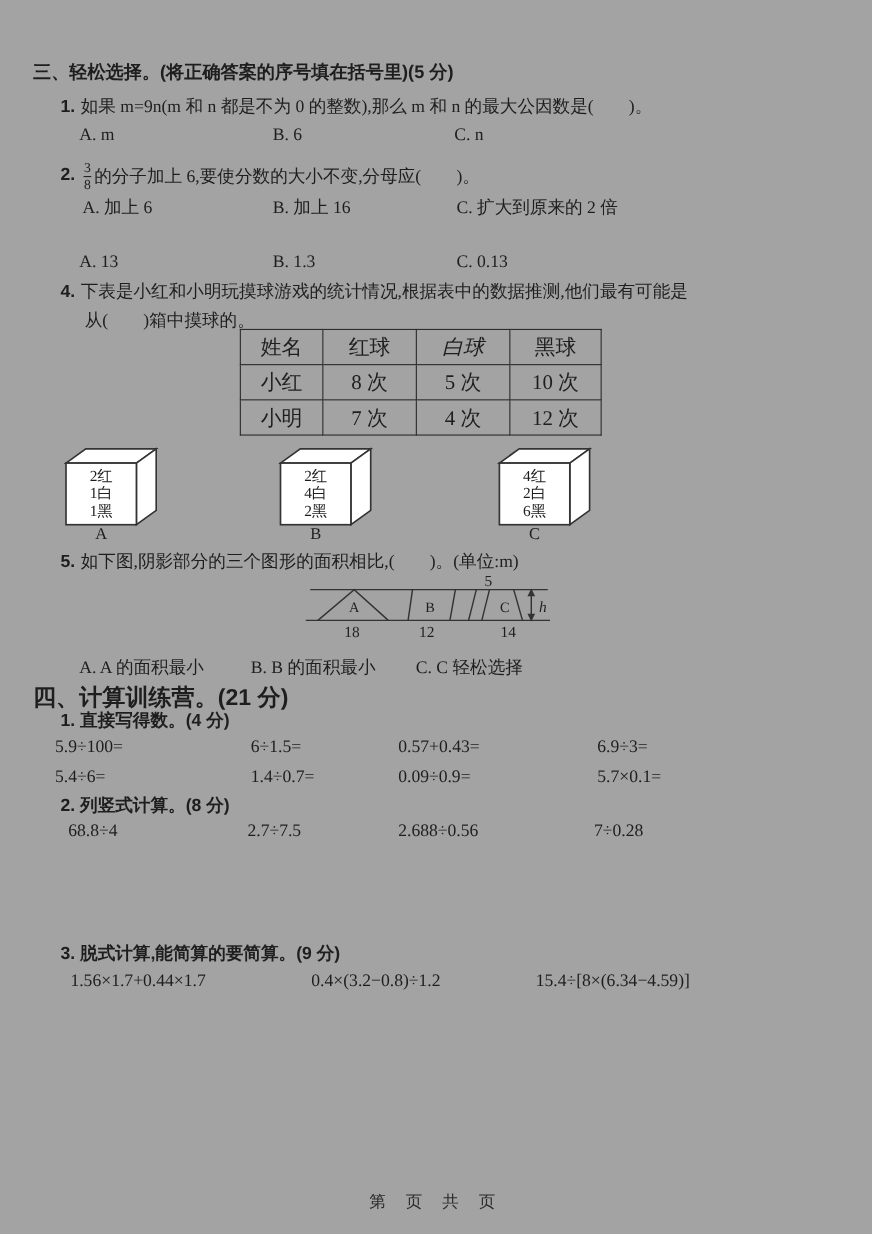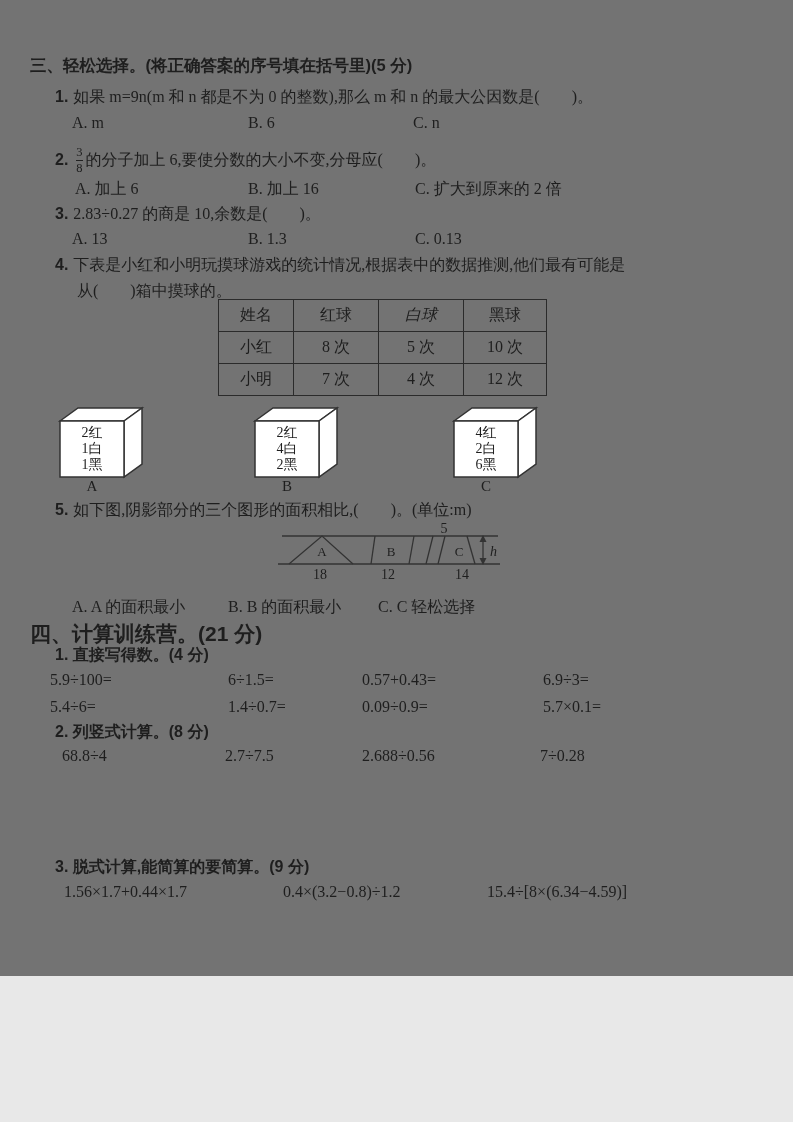--- a/index.html
+++ b/index.html
@@ -1,31 +1,31 @@
 <!DOCTYPE html>
 <html><head>
 <meta charset="utf-8">
 <style>
   html,body{margin:0;padding:0;background:#e8e8e8;}
   .page{
-    position:relative;width:793px;height:976px;background:#737373;
+    position:relative;width:793px;height:1122px;background:#a3a3a3;
     margin:0 auto;overflow:hidden;color:#1e1e1e;
     font-family:"Liberation Serif", serif;font-size:16px;
   }
   .abs{position:absolute;white-space:nowrap;}
   .hei{font-family:"Liberation Sans", sans-serif;font-weight:600;}
   .qnum{font-family:"Liberation Sans", sans-serif;font-weight:700;margin-right:5px;}
   .opt{position:absolute;white-space:nowrap;text-align:center;}
   .qline{display:flex;align-items:center;}
   .frac{display:inline-flex;flex-direction:column;align-items:center;line-height:1;
         font-size:12.5px;margin:0 3px;vertical-align:middle;}
   .frac .bar{width:100%;border-top:1.3px solid #222;margin:1.5px 0;height:0;}
   .qtable{position:absolute;left:218px;top:299px;border-collapse:collapse;}
   .qtable td{border:1.6px solid #2b2b2b;text-align:center;vertical-align:middle;
-             font-size:16px;height:31px;padding:0;}
+             font-size:19px;height:31px;padding:0;}
   .qtable .c0{width:74px;} .qtable .c1{width:84px;} .qtable .c2{width:84px;font-style:italic;} .qtable .c3{width:82px;}
   .cube-label{position:absolute;width:68px;text-align:center;font-size:15px;
               font-family:"Liberation Serif", serif;}
   svg text{font-family:"Liberation Serif", serif;fill:#1e1e1e;}
   .footer{position:absolute;left:0;right:0;top:1083px;text-align:center;
           font-size:15px;letter-spacing:7px;color:#2a2a2a;
           font-family:"Liberation Sans", sans-serif;}
 </style>
 </head>
 <body>
@@ -47,23 +47,20 @@
       <span>3</span>
       <span class="bar"></span>
       <span>8</span>
     </span>
     <span>的分子加上 6,要使分数的大小不变,分母应(　　)。</span>
   </div>
   <span class="opt" style="left:75px;top:179px">A. 加上 6</span>
   <span class="opt" style="left:248px;top:179px">B. 加上 16</span>
   <span class="opt" style="left:415px;top:179px">C. 扩大到原来的 2 倍</span>
 
-  <div class="abs" style="left:55px;top:204px">
-    <span class="qnum">3.</span><span>2.83÷0.27 的商是 10,余数是(　　)。</span>
-  </div>
   <span class="opt" style="left:72px;top:230px">A. 13</span>
   <span class="opt" style="left:248px;top:230px">B. 1.3</span>
   <span class="opt" style="left:415px;top:230px">C. 0.13</span>
 
   <div class="abs" style="left:55px;top:255px">
     <span class="qnum">4.</span><span>下表是小红和小明玩摸球游戏的统计情况,根据表中的数据推测,他们最有可能是</span>
   </div>
   <div class="abs" style="left:77px;top:281px">从(　　)箱中摸球的。</div>
 
   <table class="qtable">

